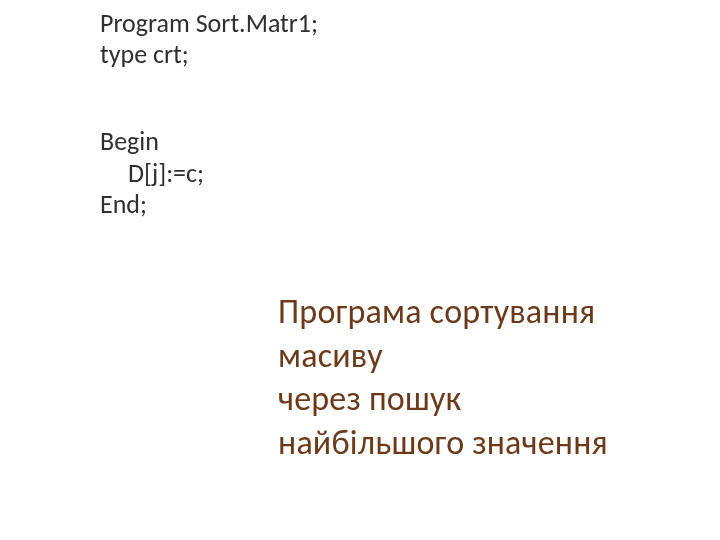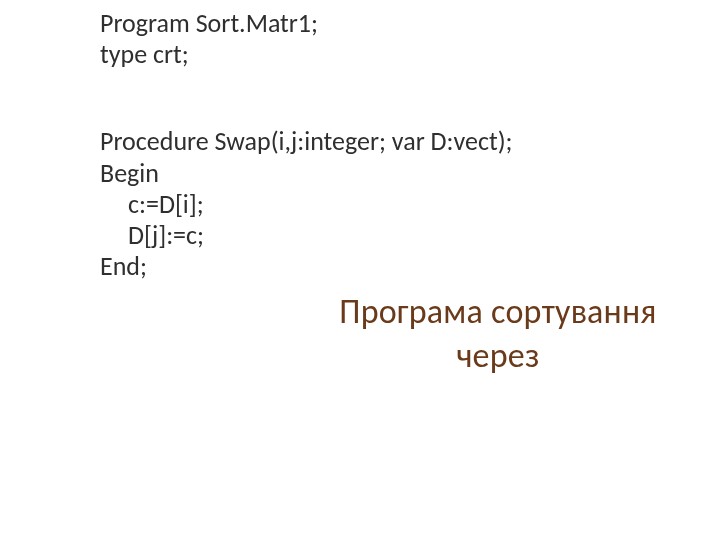--- a/index.html
+++ b/index.html
@@ -26,21 +26,21 @@
       font-weight: 400;
     }
     .code-col p { margin: 0; }
     .para-gap { height: 28px; }
     .indent { padding-left: 28px; }
     .title-overlay {
       position: absolute;
       right: 2px;
       top: 290px;
       width: 440px;
-      text-align: center;
+      text-align: left;
       font-size: 34px;
       line-height: 1.28;
       font-weight: 400;
       color: #6a3a1a;
       text-shadow:
         -1px -1px 0 #fff,
          1px -1px 0 #fff,
         -1px  1px 0 #fff,
          1px  1px 0 #fff;
       letter-spacing: 0.2px;
@@ -49,25 +49,25 @@
 </head>
 <body>
 
 <div class="slide">
 
   <div class="code-col">
     <p>Program Sort.Matr1;</p>
     <p>type crt;</p>
     <div class="para-gap"></div>
     <div class="para-gap"></div>
-    <p>Procedure Swap(i,j:integer; var D:vect);</p>
     <p>Begin</p>
-    <p class="indent">c:=D[i];</p>
     <p class="indent">D[j]:=c;</p>
     <p>End;</p>
   </div>
 
   <div class="title-overlay">
     <div>Програма сортування</div>
-    <div>через</div>
+    <div>масиву</div>
+    <div>через пошук</div>
+    <div>найбільшого значення</div>
   </div>
 
 </div>
 
 </body></html>

